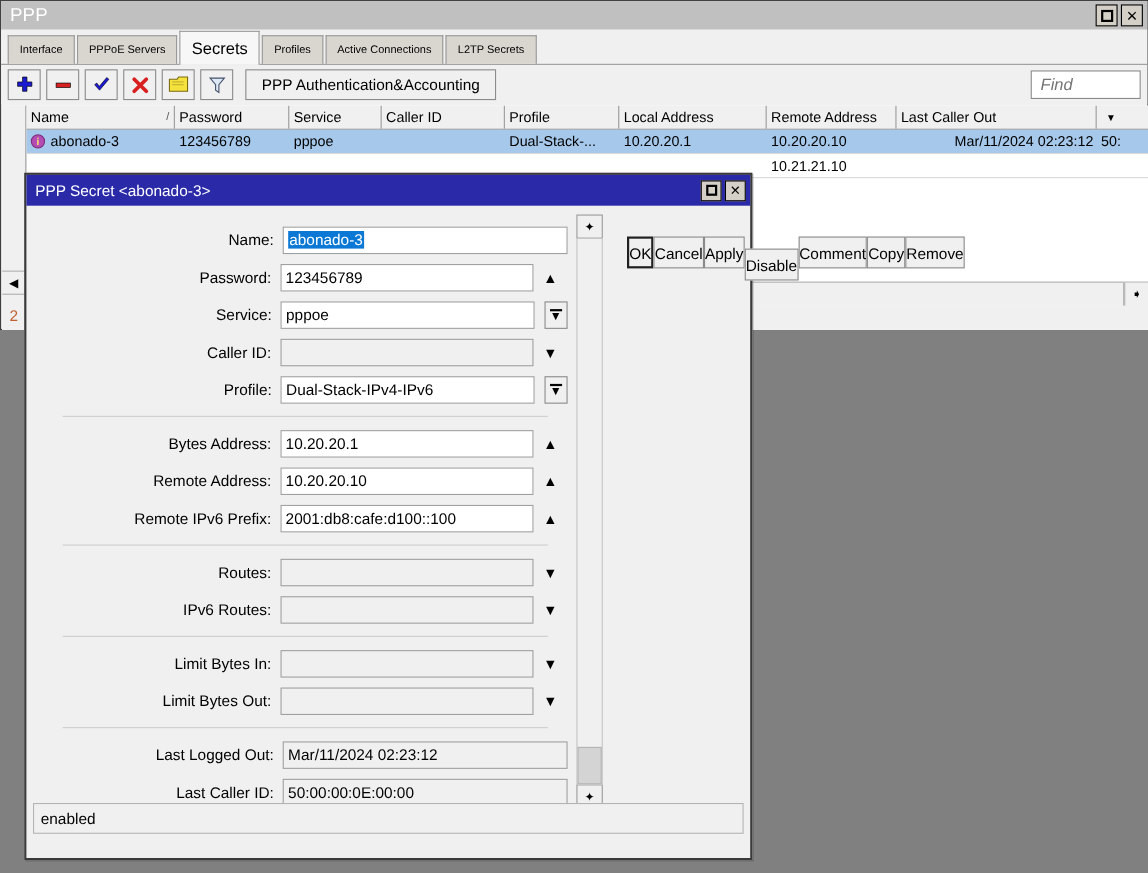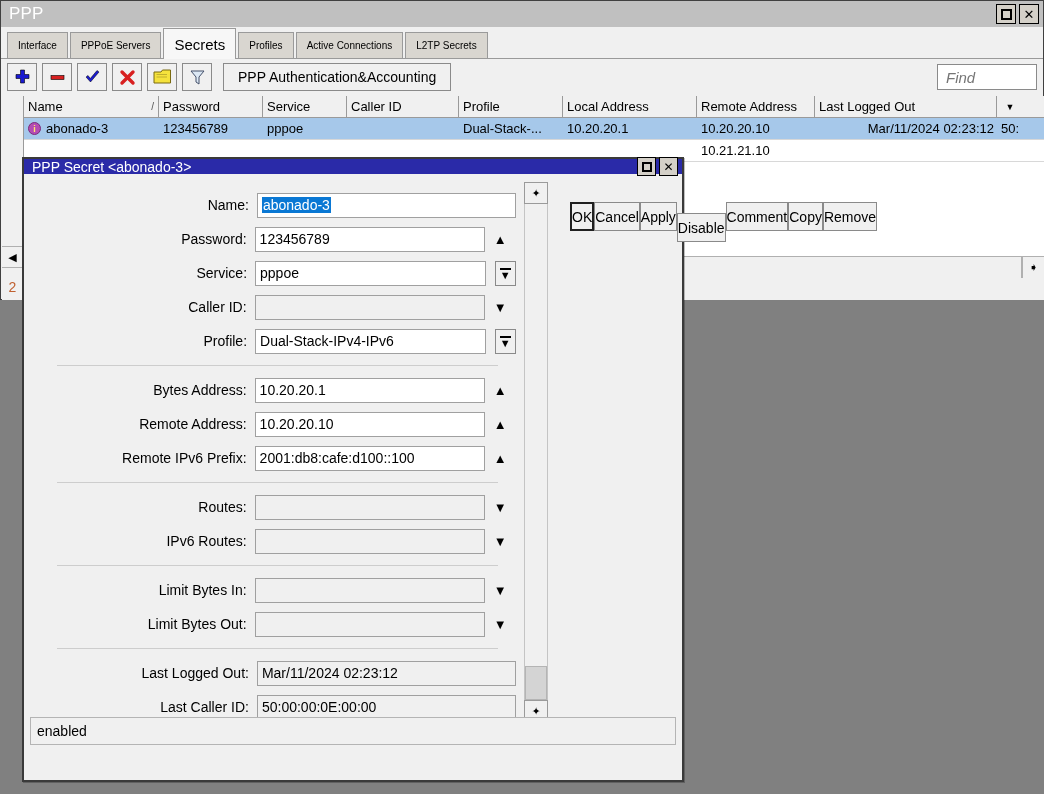--- a/index.html
+++ b/index.html
@@ -228,21 +228,21 @@
   .dialog {
     position: absolute;
     left: 22px; top: 157px;
     width: 662px; height: 625px;
     background: #f0f0f0;
     border: 2px solid #3a3a3a;
     box-sizing: border-box;
     box-shadow: 1px 1px 0 rgba(0,0,0,.25);
   }
   .dlg-title {
-    height: 15px; background: #2a2aa8;
+    height: 28px; background: #2a2aa8;
     display: flex; align-items: center;
     padding-left: 8px; box-sizing: border-box;
   }
   .dlg-title .t { color: #fff; font-size: 14px; }
   .dlg-title .btns { margin-left: auto; display: flex; gap: 3px; padding-right: 4px; }
   .dlg-tb-btn {
     width: 19px; height: 19px; background: #d4d0c8; border: 1px solid #000;
     display: flex; align-items: center; justify-content: center;
     font-size: 12px; line-height: 1; box-sizing: border-box;
   }
@@ -436,21 +436,21 @@
           <div class="th" style="width:135px">
             <span>Name</span>
             <span class="sortmark">/</span>
           </div>
           <div class="th" style="width:104px">Password</div>
           <div class="th" style="width:84px">Service</div>
           <div class="th" style="width:112px">Caller ID</div>
           <div class="th" style="width:104px">Profile</div>
           <div class="th" style="width:134px">Local Address</div>
           <div class="th" style="width:118px">Remote Address</div>
-          <div class="th" style="width:182px">Last Logged Out</div>
+          <div class="th" style="width:182px">Last Caller Out</div>
           <div class="th th-drop">▼</div>
         </div>
 
         <div class="trow selected">
           <div class="td" style="width:135px">
             <span class="info-icon">i</span>
             <span>abonado-3</span>
           </div>
           <div class="td" style="width:104px">123456789</div>
           <div class="td" style="width:84px">pppoe</div>

